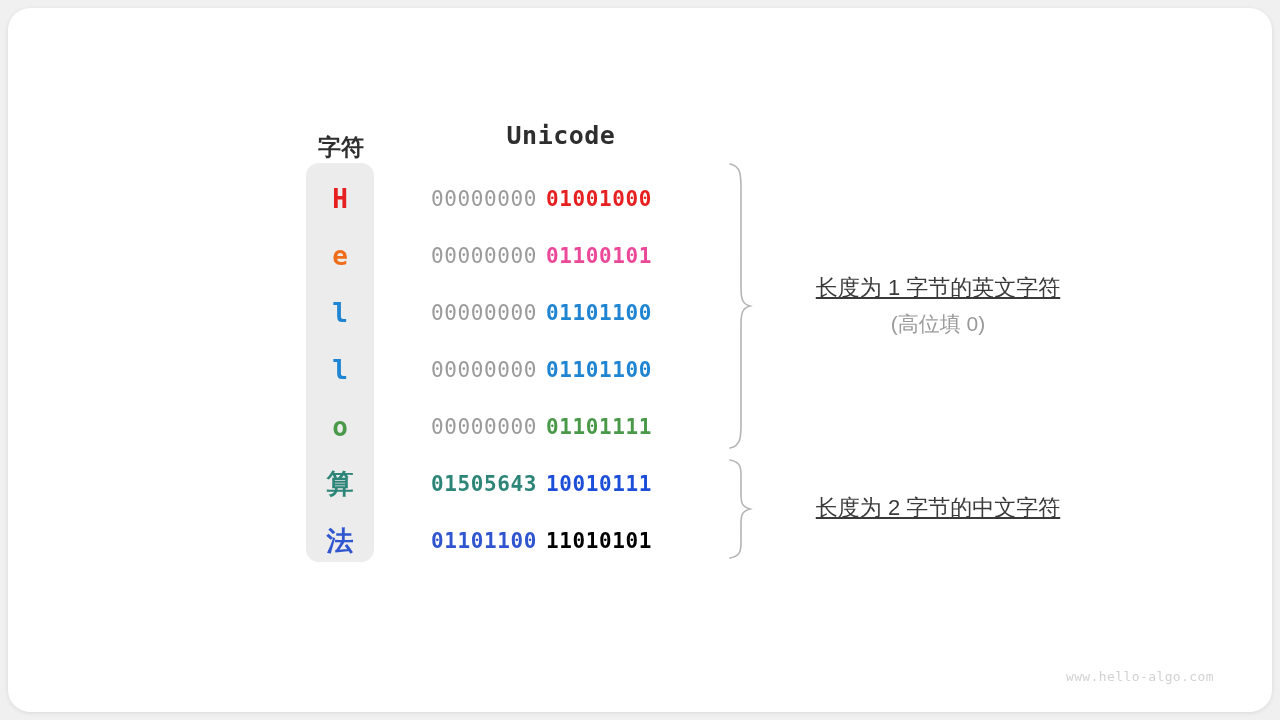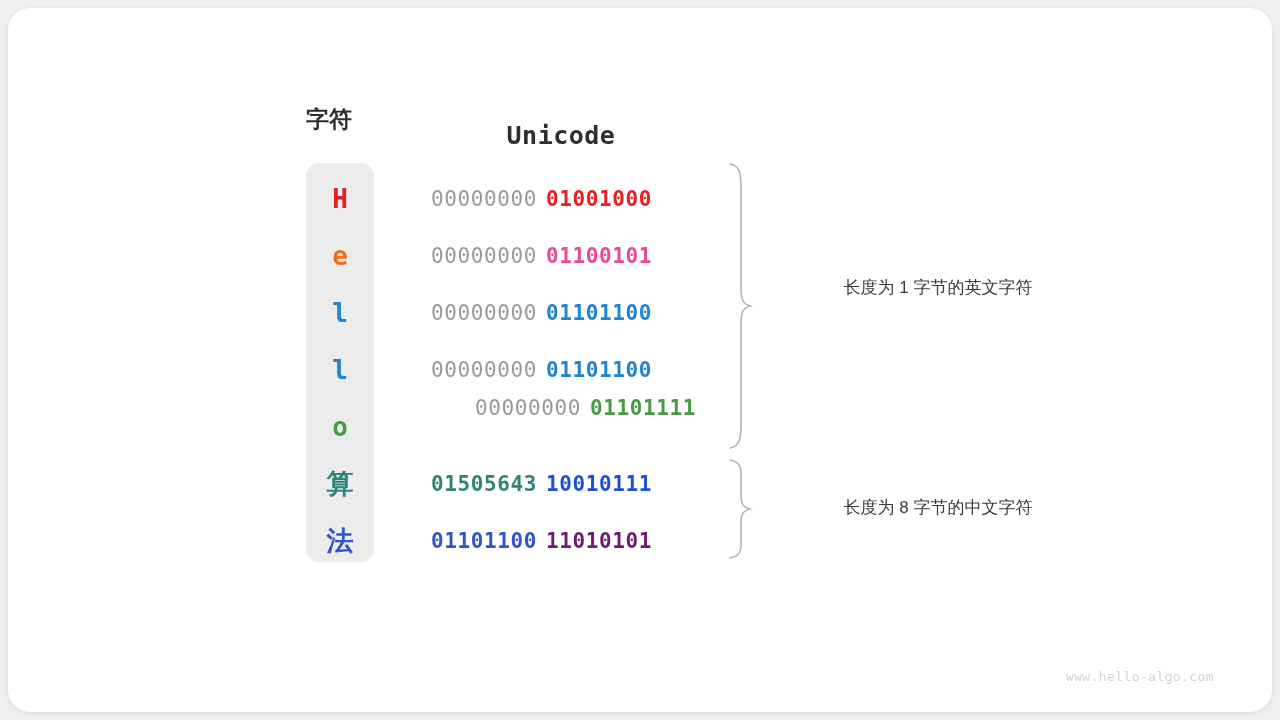--- a/index.html
+++ b/index.html
@@ -34,23 +34,23 @@
   
   .hdr {
     position: absolute;
     font-family: "DejaVu Sans Mono", "Liberation Mono", monospace;
     font-weight: bold;
     color: #2e2e2e;
     white-space: nowrap;
   }
   #hdr-char {
     left: 298px;
-    top: 96px;
+    top: 124px;
     width: 70px;
-    text-align: left;
+    text-align: center;
     font-size: 23px;
     font-family: "Liberation Sans", "DejaVu Sans", sans-serif;
   }
   #hdr-unicode {
     left: 423px;
     top: 113px;
     width: 260px;
     text-align: center;
     font-size: 25px;
     letter-spacing: 0.5px;
@@ -116,23 +116,24 @@
   }
 
   
   .note {
     position: absolute;
     text-align: center;
     white-space: nowrap;
     font-family: "Liberation Sans", "DejaVu Sans", sans-serif;
   }
   .note-main {
-    font-size: 17px;
+    font-size: 22px;
     color: #3a3a3a;
     line-height: 36px;
+    text-decoration: underline;
   }
   .note-sub {
     font-size: 21px;
     color: #9a9a9a;
     line-height: 36px;
   }
   #note-1 { left: 770px; top: 262px; width: 320px; }
   #note-2 { left: 770px; top: 482px; width: 320px; }
 
   
@@ -160,25 +161,25 @@
     <div id="rows-host">
         <div class="char-cell" style="top: 163px; color: rgb(230, 32, 32);">H</div>
         <div class="bin-row" style="top: 163px;"><span class="bin-hi" style="color: rgb(154, 154, 154);">00000000</span><span class="bin-gap"></span><span class="bin-lo" style="color: rgb(230, 32, 32);">01001000</span></div>
         <div class="char-cell" style="top: 220px; color: rgb(239, 108, 26);">e</div>
         <div class="bin-row" style="top: 220px;"><span class="bin-hi" style="color: rgb(154, 154, 154);">00000000</span><span class="bin-gap"></span><span class="bin-lo" style="color: #ec4899;">01100101</span></div>
         <div class="char-cell" style="top: 277px; color: rgb(31, 132, 209);">l</div>
         <div class="bin-row" style="top: 277px;"><span class="bin-hi" style="color: rgb(154, 154, 154);">00000000</span><span class="bin-gap"></span><span class="bin-lo" style="color: rgb(31, 132, 209);">01101100</span></div>
         <div class="char-cell" style="top: 334px; color: rgb(31, 132, 209);">l</div>
         <div class="bin-row" style="top: 334px;"><span class="bin-hi" style="color: rgb(154, 154, 154);">00000000</span><span class="bin-gap"></span><span class="bin-lo" style="color: rgb(31, 132, 209);">01101100</span></div>
         <div class="char-cell" style="top: 391px; color: rgb(74, 153, 73);">o</div>
-        <div class="bin-row" style="top: 372px; margin-left: 44px;"><span class="bin-hi" style="color: rgb(154, 154, 154);">00000000</span><span class="bin-gap"></span><span class="bin-lo" style="color: rgb(74, 153, 73);">01101111</span></div>
+        <div class="bin-row" style="top: 391px;"><span class="bin-hi" style="color: rgb(154, 154, 154);">00000000</span><span class="bin-gap"></span><span class="bin-lo" style="color: rgb(74, 153, 73);">01101111</span></div>
         <div class="char-cell cjk" style="top: 448px; color: rgb(45, 133, 119);">算</div>
         <div class="bin-row" style="top: 448px;"><span class="bin-hi active" style="color: rgb(45, 133, 119);">01505643</span><span class="bin-gap"></span><span class="bin-lo" style="color: #1d4ed8;">10010111</span></div>
         <div class="char-cell cjk" style="top: 505px; color: rgb(47, 85, 207);">法</div>
-        <div class="bin-row" style="top: 505px;"><span class="bin-hi active" style="color: rgb(47, 85, 207);">01101100</span><span class="bin-gap"></span><span class="bin-lo" style="color: #701a75;">11010101</span></div>
+        <div class="bin-row" style="top: 505px;"><span class="bin-hi active" style="color: rgb(47, 85, 207);">01101100</span><span class="bin-gap"></span><span class="bin-lo" style="color: #000000;">11010101</span></div>
       </div>
 
     <svg id="braces" viewBox="0 0 1264 704">
       <path id="brace-1" fill="none" stroke="#b5b5b5" stroke-width="1.6" stroke-linecap="round" d="M 722 156
                C 733 158, 733 168, 733 180
                L 733 280
                C 733 292, 735 296, 742 298
                C 735 300, 733 304, 733 316
                L 733 416
                C 733 428, 733 438, 722 440"></path>
@@ -186,21 +187,22 @@
                C 733 454, 733 460, 733 468
                L 733 487
                C 733 496, 735 499, 742 501
                C 735 503, 733 506, 733 515
                L 733 534
                C 733 542, 733 548, 722 550"></path>
     </svg>
 
     <div class="note" id="note-1">
       <div class="note-main">长度为 1 字节的英文字符</div>
+      <div class="note-sub">(高位填 0)</div>
     </div>
     <div class="note" id="note-2">
-      <div class="note-main">长度为 8 字节的中文字符</div>
+      <div class="note-main">长度为 2 字节的中文字符</div>
     </div>
 
     <div id="watermark">www.hello-algo.com</div>
 
   </div>
 </div>
 
 </body></html>

